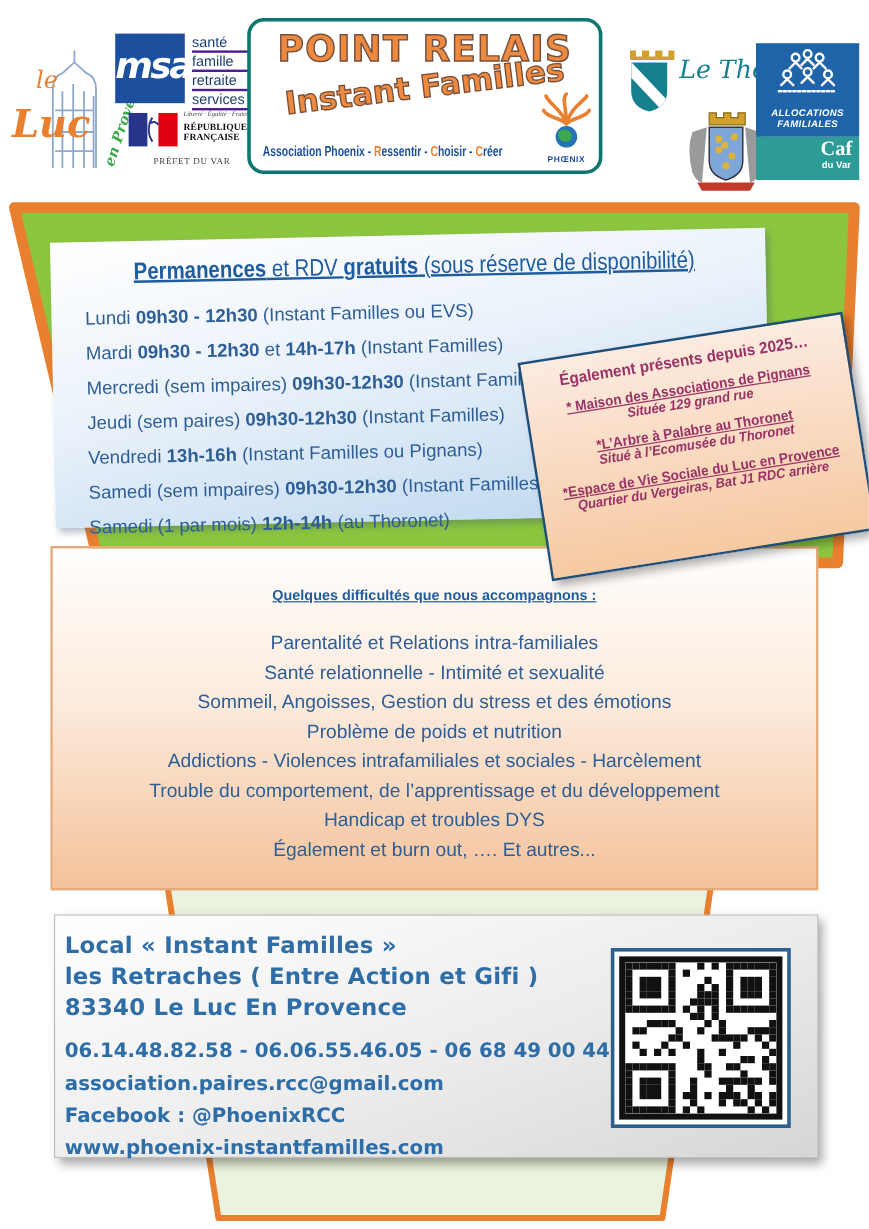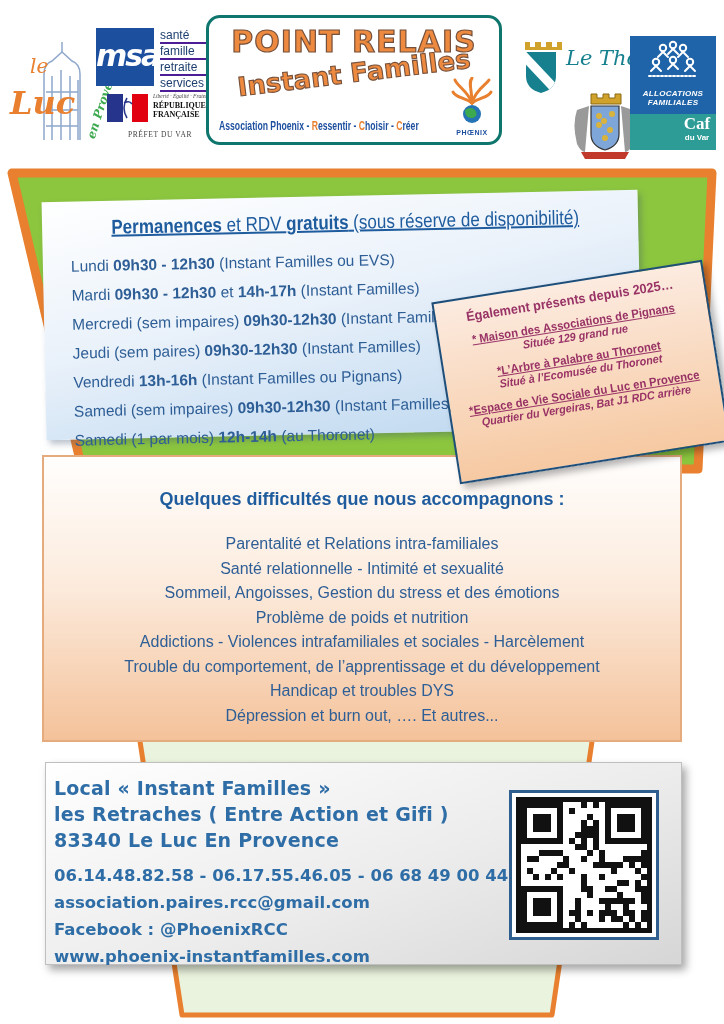--- a/index.html
+++ b/index.html
@@ -64,21 +64,21 @@
     box-shadow:4px 5px 7px rgba(0,0,0,.3);box-sizing:border-box;padding:10px 6px;text-align:center;color:#993366;}
   .note-inner{transform:scaleX(.94);transform-origin:center;}
   .note-heading{font-weight:700;font-size:13.5px;margin-bottom:6px;}
   .note-entry{margin-top:9px;}
   .note-title{font-weight:700;font-size:12px;text-decoration:underline;white-space:nowrap;}
   .note-sub{font-weight:700;font-style:italic;font-size:11.5px;}
 
   
   .diff-box{left:42px;top:455px;width:640px;height:287px;z-index:3;box-sizing:border-box;text-align:center;
     background:linear-gradient(180deg,#fffefd 0%,#fcebdd 45%,#f4c29a 100%);border:2px solid #E5AB7C;padding-top:32px;}
-  .diff-title{font-size:18px;font-weight:700;color:#1F5C9E;margin-bottom:22px;}
+  .diff-title{font-size:12px;font-weight:700;color:#1F5C9E;text-decoration:underline;margin-bottom:22px;}
   .diff-item{font-size:16px;color:#2E5E96;line-height:24.5px;}
 
   
   .contact-box{left:45px;top:762px;width:637px;height:203px;z-index:3;box-sizing:border-box;
     background:linear-gradient(160deg,#ffffff 0%,#ececec 55%,#d6d6d6 100%);
     border:1px solid #BFBFBF;box-shadow:4px 5px 8px rgba(0,0,0,.35);}
   .contact-left{position:absolute;left:8px;top:12px;width:460px;text-align:left;color:#2E6DA6;}
   .addr-line{font:700 19px "DejaVu Sans",sans-serif;line-height:26px;letter-spacing:.2px;white-space:nowrap;}
   .contact-info{margin-top:9px;}
   .info-line{font:700 16.5px "DejaVu Sans",sans-serif;line-height:27px;white-space:nowrap;}
@@ -243,33 +243,33 @@
 <div class="abs diff-box">
   <div class="diff-title">Quelques difficultés que nous accompagnons :</div>
   <div>
       <div class="diff-item">Parentalité et Relations intra-familiales</div>
       <div class="diff-item">Santé relationnelle - Intimité et sexualité</div>
       <div class="diff-item">Sommeil, Angoisses, Gestion du stress et des émotions</div>
       <div class="diff-item">Problème de poids et nutrition</div>
       <div class="diff-item">Addictions - Violences intrafamiliales et sociales - Harcèlement</div>
       <div class="diff-item">Trouble du comportement, de l’apprentissage et du développement</div>
       <div class="diff-item">Handicap et troubles DYS</div>
-      <div class="diff-item">Dépression et burn out, …. Et autres...</div>
+      <div class="diff-item">Également et burn out, …. Et autres...</div>
     </div>
 </div>
 
 <div class="abs contact-box">
   <div class="contact-left">
     <div>
         <div class="addr-line">Local « Instant Familles »</div>
         <div class="addr-line">les Retraches ( Entre Action et Gifi )</div>
         <div class="addr-line">83340 Le Luc En Provence</div>
       </div>
     <div class="contact-info">
-        <div class="info-line">06.14.48.82.58 - 06.17.55.46.05 - 06 68 49 00 44</div>
+        <div class="info-line">06.14.48.82.58 - 06.06.55.46.05 - 06 68 49 00 44</div>
         <div class="info-line">association.paires.rcc@gmail.com</div>
         <div class="info-line">Facebook : @PhoenixRCC</div>
         <div class="info-line">www.phoenix-instantfamilles.com</div>
       </div>
   </div>
   <div class="qr-wrap">
     <div class="qr-inner">
       <svg width="126" height="126" fill="#111">
           <rect x="0" y="0" width="6" height="6"></rect>
           <rect x="6" y="0" width="6" height="6"></rect>

